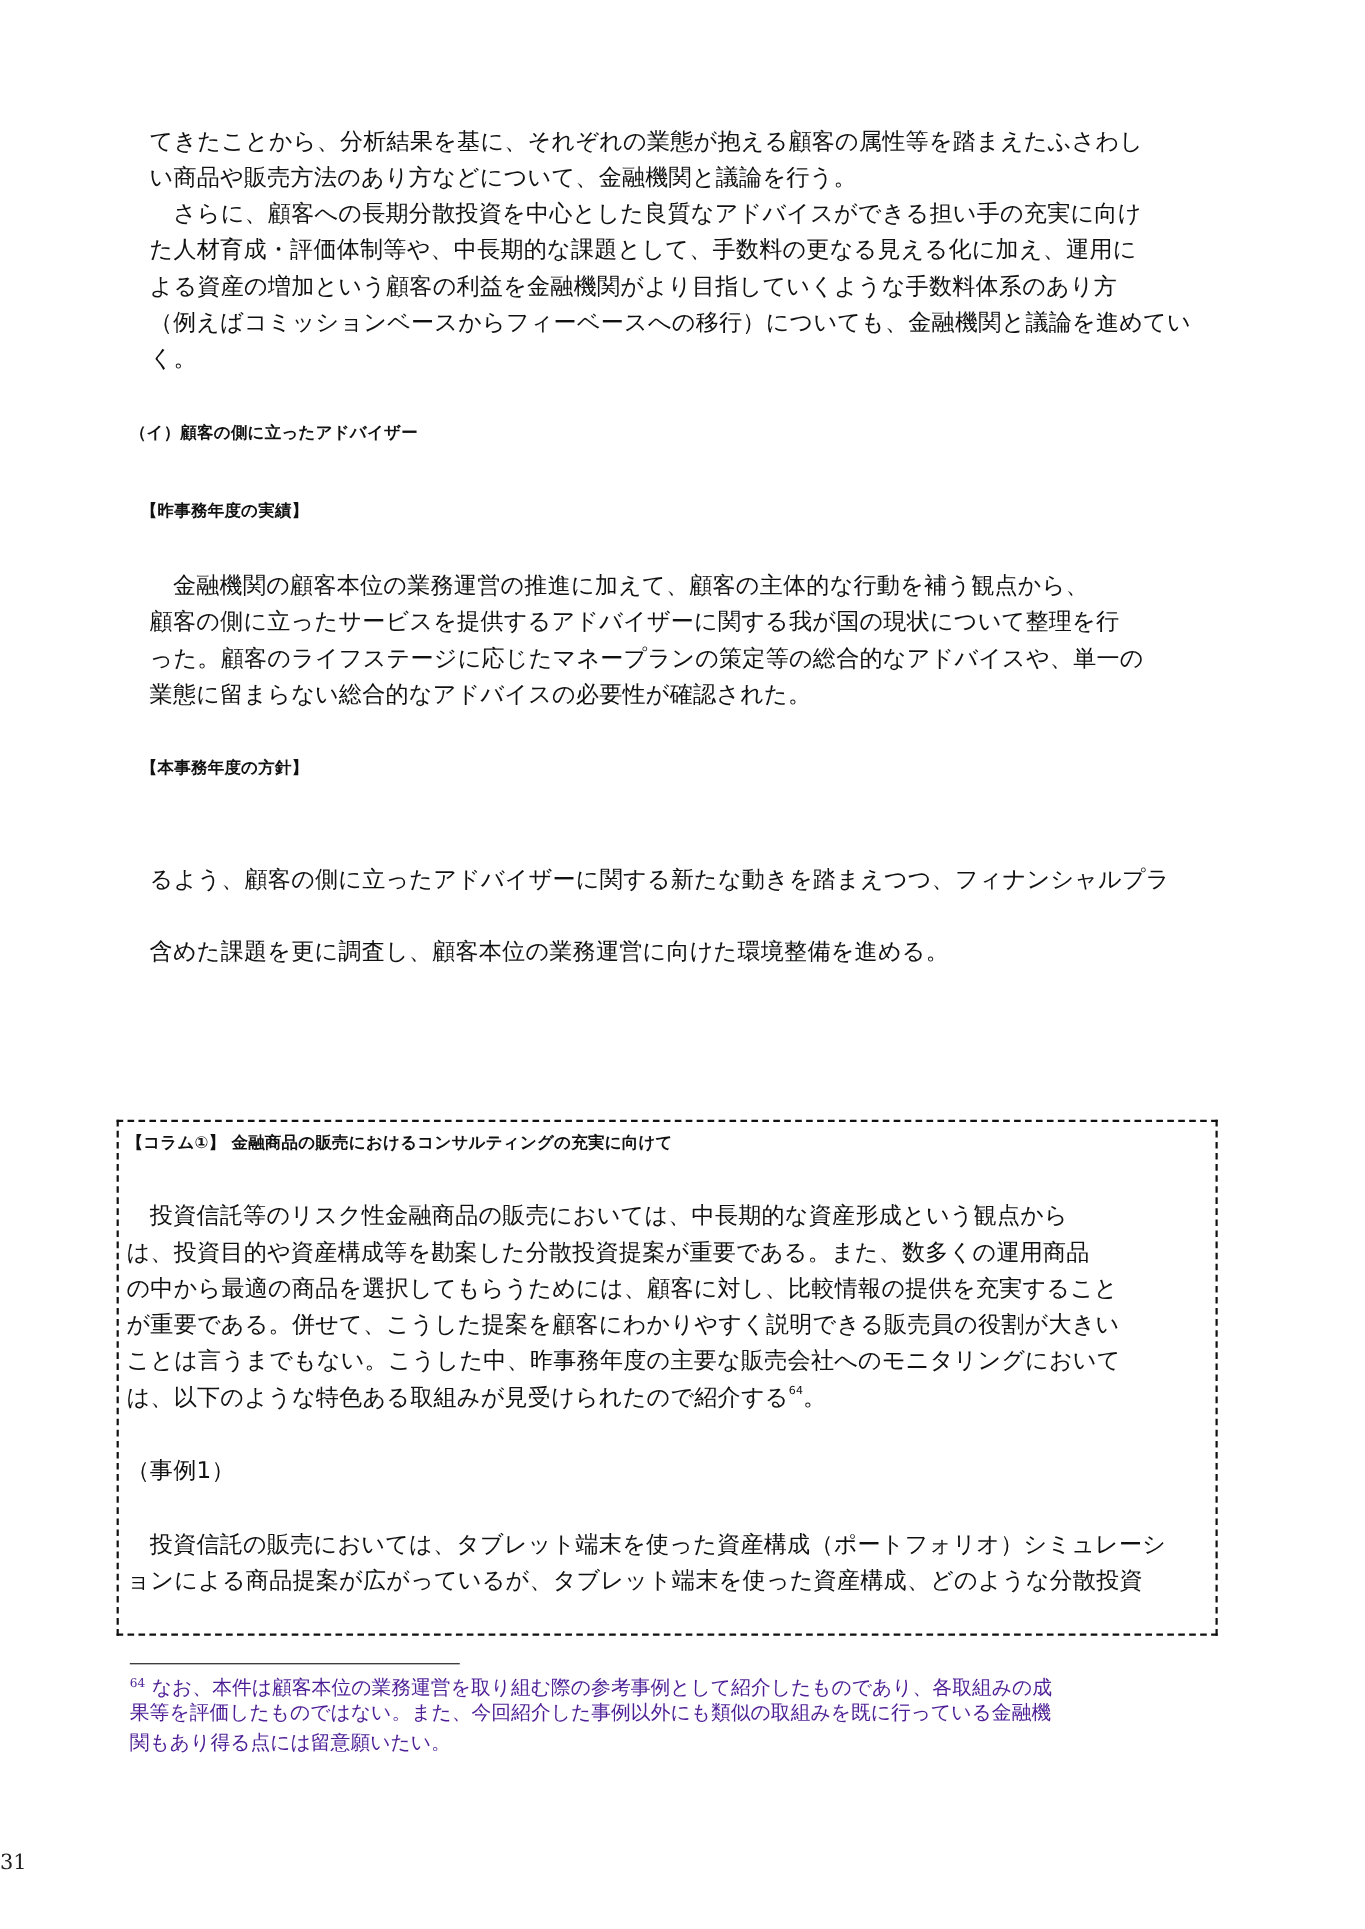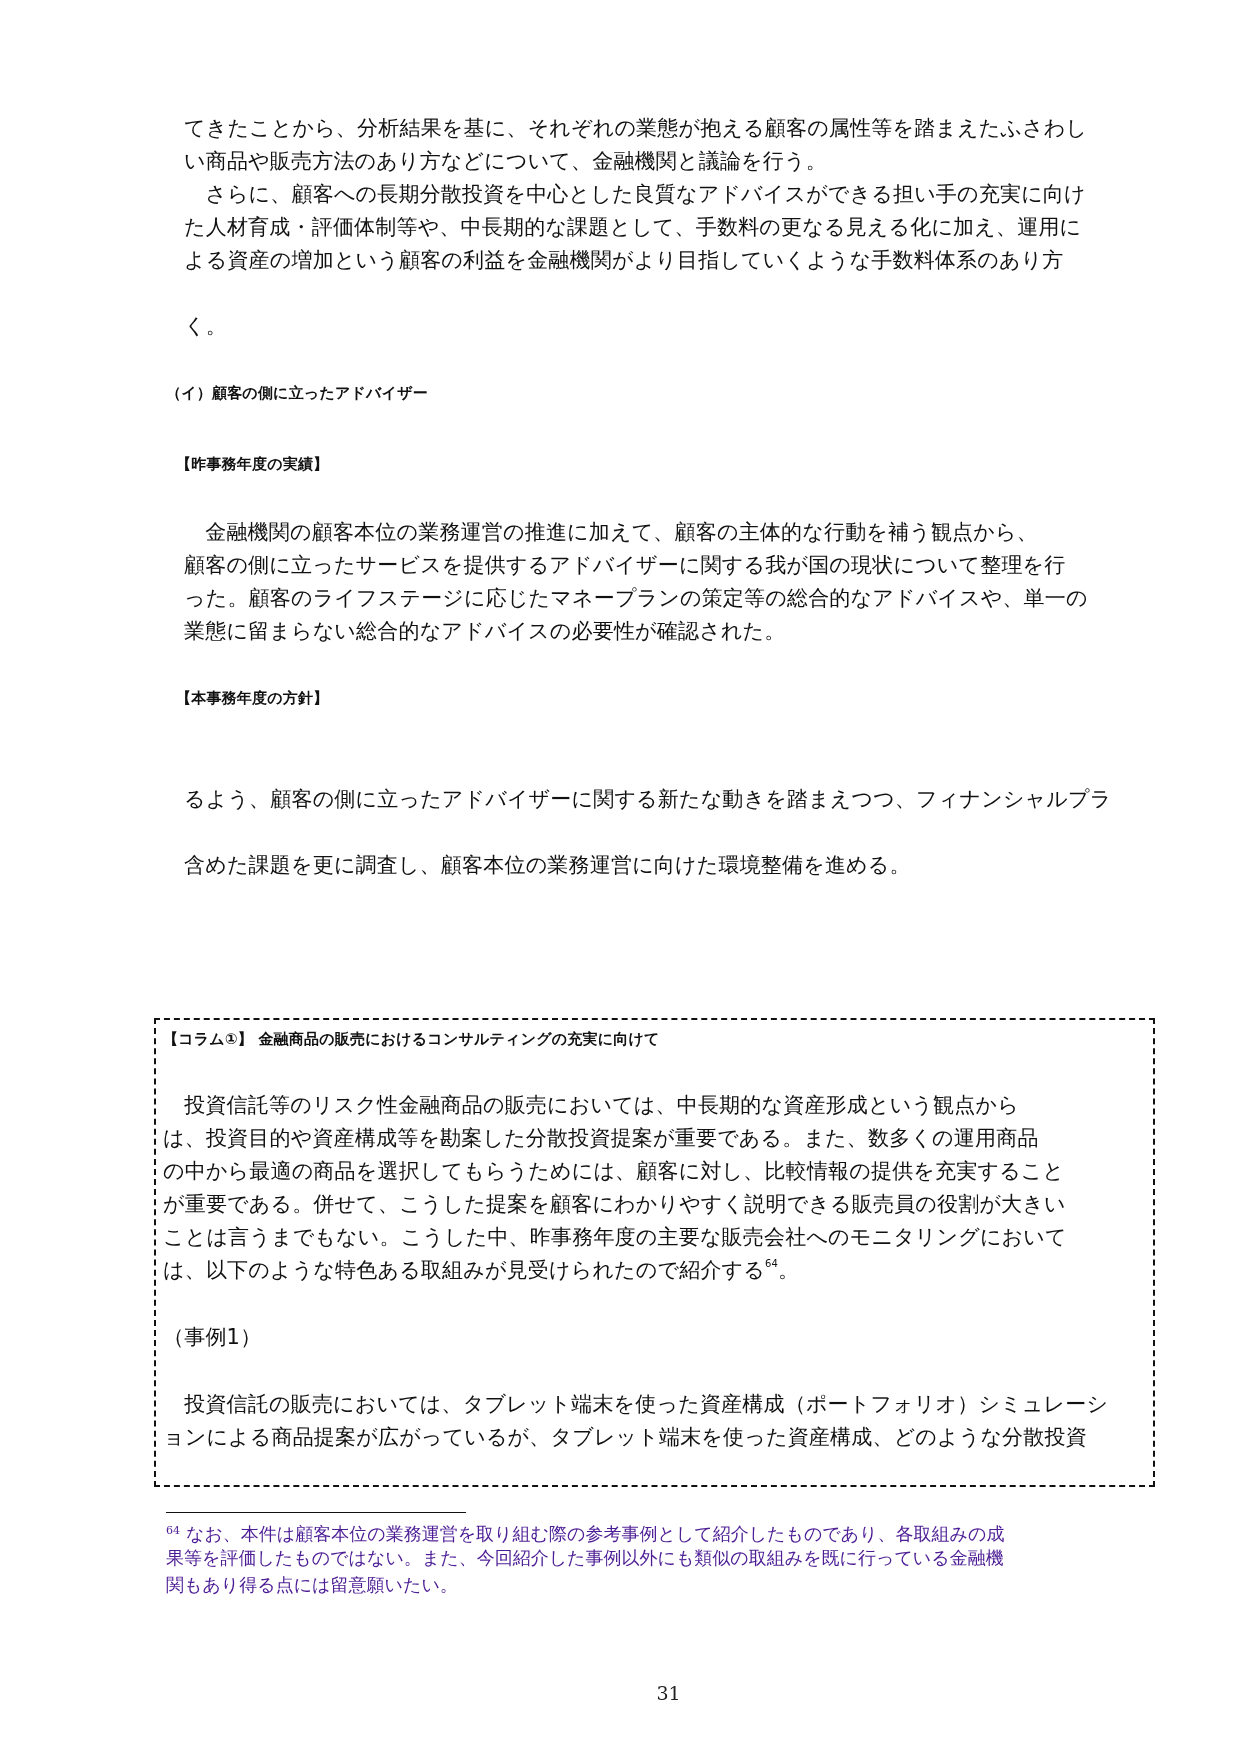--- a/index.html
+++ b/index.html
@@ -13,21 +13,20 @@
       position: relative;
       overflow: hidden;
       color: #111111;
       font-family: "DejaVu Sans", "Liberation Sans", sans-serif;
     }
     .page {
       position: absolute;
       left: 0; top: 0;
       width: 1050px;
       height: 1754px;
-      margin-left: 48px;
     }
     .line {
       position: absolute;
       white-space: nowrap;
       font-size: 21px;
       line-height: 30px;
       letter-spacing: 0.2px;
     }
     .body-line {
       left: 136px;
@@ -75,37 +74,38 @@
     .footnote-num {
       font-size: 11px;
       vertical-align: 6px;
       margin-right: 6px;
     }
     .page-number {
       position: absolute;
       left: 0;
       width: 1241px;
       top: 1682px;
-      text-align: center;
+      text-align: left;
       font-family: "DejaVu Serif", "Liberation Serif", serif;
       font-size: 19px;
       color: #222222;
     }
   </style>
 </head>
 <body>
 
 <div class="page">
 
   <div class="line body-line" style="top:113px;">てきたことから、分析結果を基に、それぞれの業態が抱える顧客の属性等を踏まえたふさわし</div>
   <div class="line body-line" style="top:146px;">い商品や販売方法のあり方などについて、金融機関と議論を行う。</div>
 
   <div class="line body-line" style="top:179px;">　さらに、顧客への長期分散投資を中心とした良質なアドバイスができる担い手の充実に向け</div>
   <div class="line body-line" style="top:212px;">た人材育成・評価体制等や、中長期的な課題として、手数料の更なる見える化に加え、運用に</div>
   <div class="line body-line" style="top:245px;">よる資産の増加という顧客の利益を金融機関がより目指していくような手数料体系のあり方</div>
+  <div class="line body-line" style="top:278px;">（例えばコミッションベースからフィーベースへの移行）についても、金融機関と議論を進めてい</div>
   <div class="line body-line" style="top:311px;">く。</div>
 
   <div class="line heading" style="left:118px; top:378px;">（イ）顧客の側に立ったアドバイザー</div>
 
   <div class="line heading" style="left:128px; top:449px;">【昨事務年度の実績】</div>
   <div class="line body-line" style="top:517px;">　金融機関の顧客本位の業務運営の推進に加えて、顧客の主体的な行動を補う観点から、</div>
   <div class="line body-line" style="top:550px;">顧客の側に立ったサービスを提供するアドバイザーに関する我が国の現状について整理を行</div>
   <div class="line body-line" style="top:583px;">った。顧客のライフステージに応じたマネープランの策定等の総合的なアドバイスや、単一の</div>
   <div class="line body-line" style="top:616px;">業態に留まらない総合的なアドバイスの必要性が確認された。</div>
 

